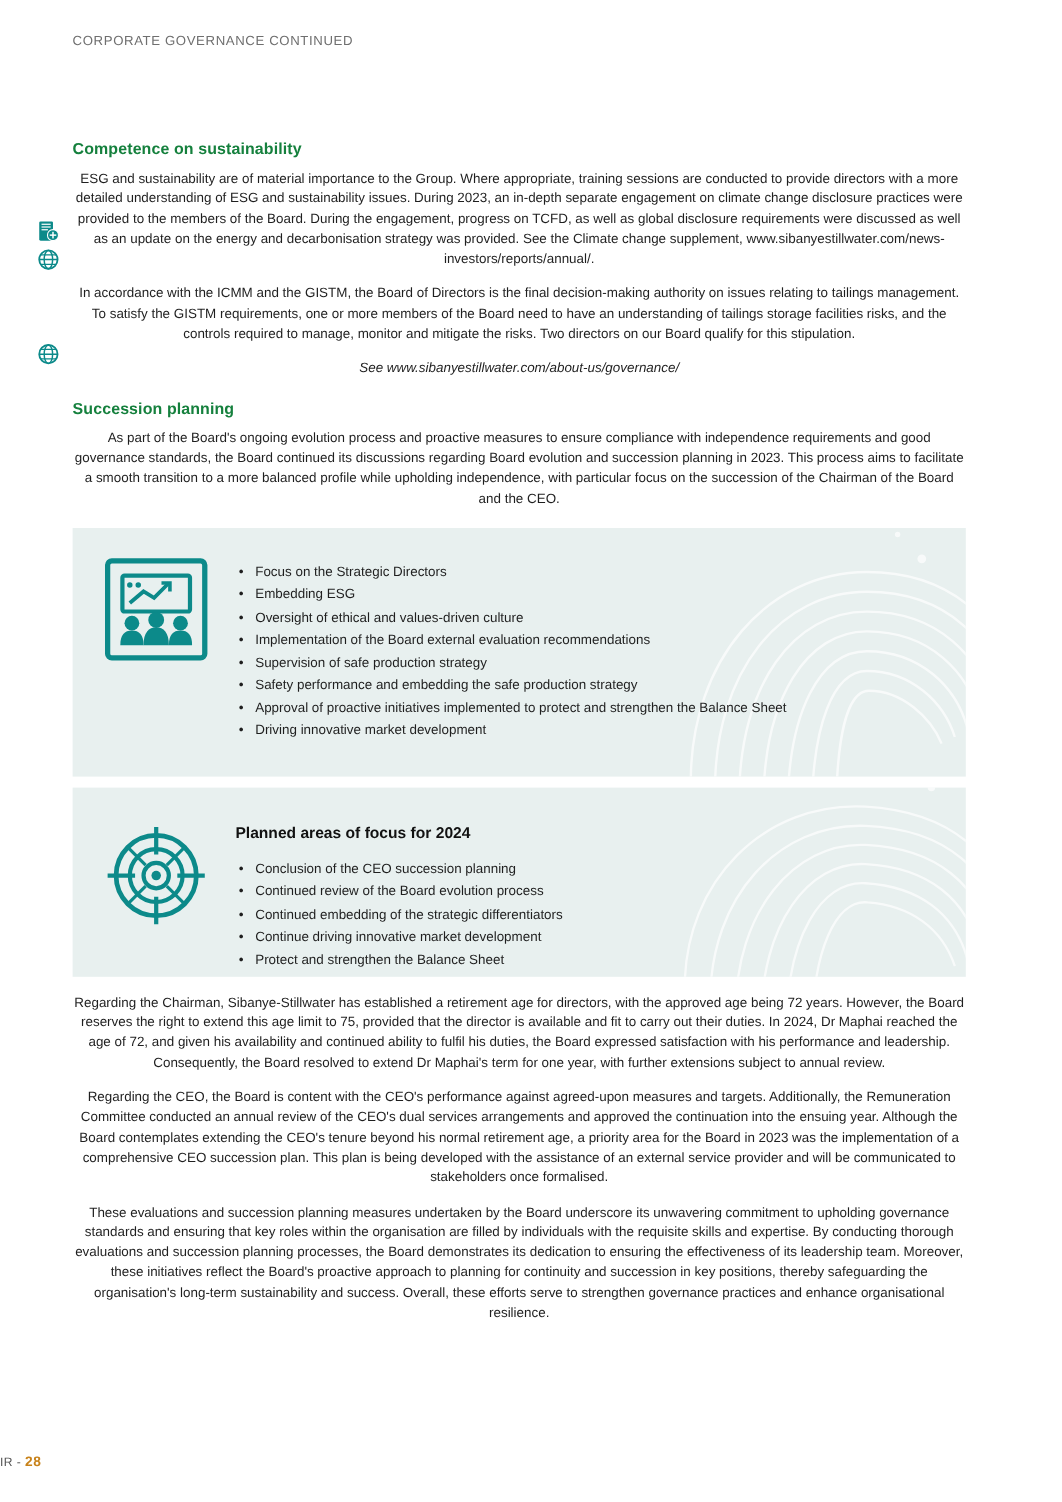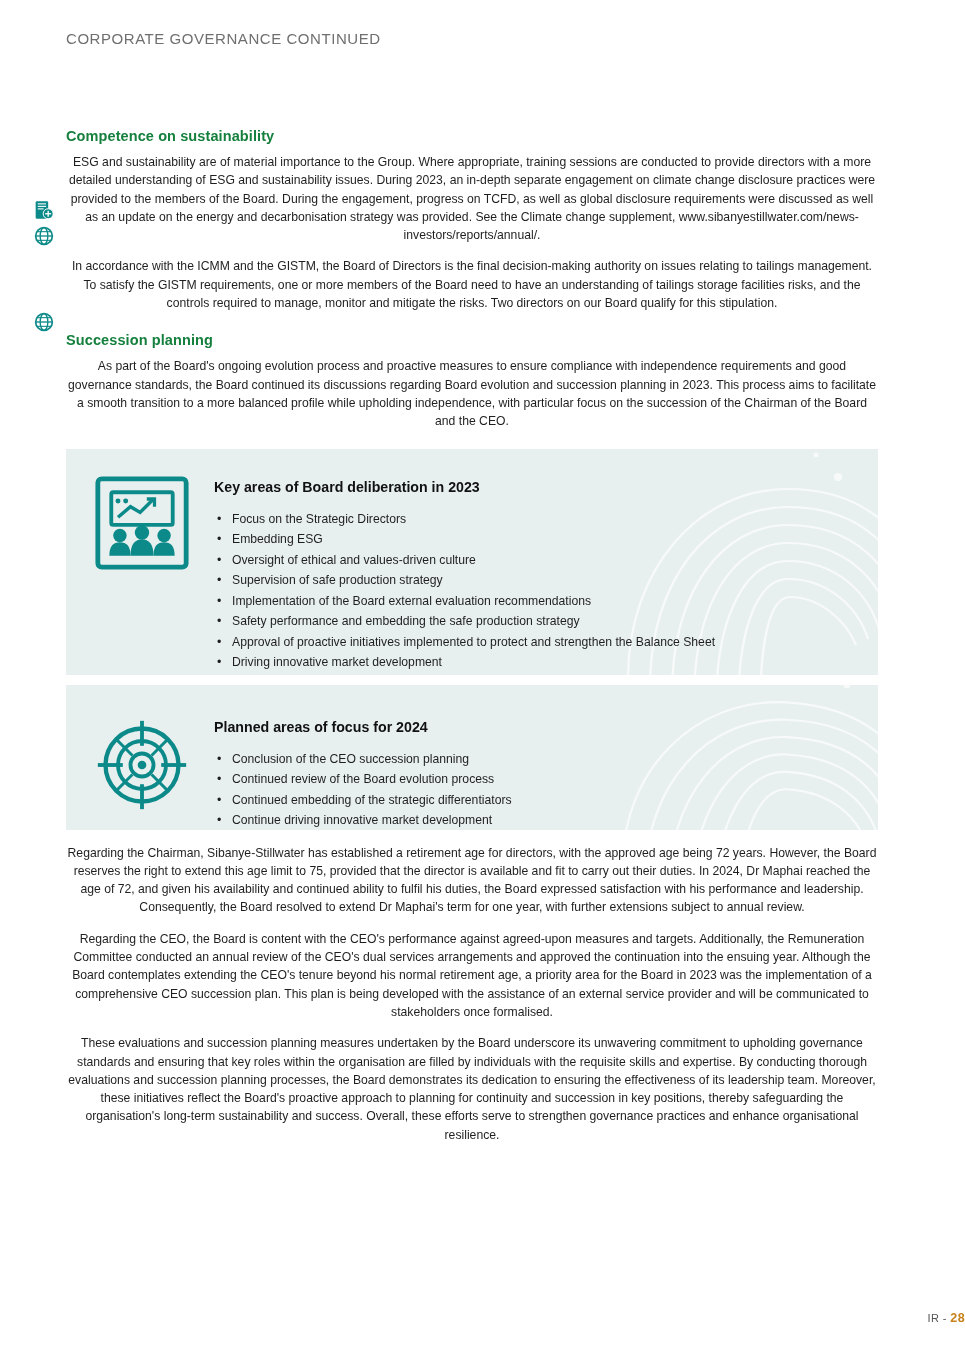--- a/index.html
+++ b/index.html
@@ -20,21 +20,21 @@
     position: absolute;
     inset: 0;
     background: #ffffff;
   }
 
   
   .running-header {
     position: absolute;
     left: 66px;
     top: 30px;
-    font-size: 15px;
+    font-size: 12px;
     letter-spacing: 0.55px;
     color: #6f6f6f;
     text-transform: uppercase;
   }
 
   
   .content {
     position: absolute;
     left: 66px;
     top: 128px;
@@ -70,21 +70,21 @@
   .icon-svg { display: block; width: 100%; height: 100%; }
 
   
   .panel {
     position: relative;
     background: #e8f0ef;
     overflow: hidden;
     margin-bottom: 10px;
   }
   .panel-1 { height: 226px; }
-  .panel-2 { height: 145px; }
+  .panel-2 { height: 172px; }
 
   .panel-inner {
     position: relative;
     display: flex;
     align-items: flex-start;
     z-index: 2;
     padding: 24px 28px 20px 28px;
   }
   .panel-2 .panel-inner { padding-top: 28px; }
 
@@ -137,22 +137,22 @@
     z-index: 1;
     opacity: 0.75;
   }
   .panel-2 .panel-decor { top: -60px; height: 290px; }
 
   
   .footer {
     position: absolute;
     left: 0;
     right: 0;
-    bottom: 40px;
-    text-align: right;
+    bottom: 29px;
+    text-align: left;
     font-size: 11px;
     color: #555555;
     letter-spacing: 0.4px;
   }
   .footer .pageno {
     color: #c8821a;
     font-weight: bold;
     font-size: 12.5px;
   }
 
@@ -195,20 +195,21 @@
       <line x1="3.6" y1="6.8" x2="20.4" y2="6.8" stroke="#0c8a8a" stroke-width="1.3"></line>
       <line x1="3.6" y1="17.2" x2="20.4" y2="17.2" stroke="#0c8a8a" stroke-width="1.3"></line>
     </svg>
   </div>
 
   <div class="content">
 
     <h2 class="section-title">Competence on sustainability</h2>
     <p class="body">ESG and sustainability are of material importance to the Group. Where appropriate, training sessions are conducted to provide directors with a more detailed understanding of ESG and sustainability issues. During 2023, an in-depth separate engagement on climate change disclosure practices were provided to the members of the Board. During the engagement, progress on TCFD, as well as global disclosure requirements were discussed as well as an update on the energy and decarbonisation strategy was provided. See the Climate change supplement, www.sibanyestillwater.com/news-investors/reports/annual/.</p>
     <p class="body">In accordance with the ICMM and the GISTM, the Board of Directors is the final decision-making authority on issues relating to tailings management. To satisfy the GISTM requirements, one or more members of the Board need to have an understanding of tailings storage facilities risks, and the controls required to manage, monitor and mitigate the risks. Two directors on our Board qualify for this stipulation.</p>
+    <p class="body" style="font-style:italic;">See www.sibanyestillwater.com/about-us/governance/</p>
 
     <h2 class="section-title" style="margin-top:20px;">Succession planning</h2>
     <p class="body">As part of the Board's ongoing evolution process and proactive measures to ensure compliance with independence requirements and good governance standards, the Board continued its discussions regarding Board evolution and succession planning in 2023. This process aims to facilitate a smooth transition to a more balanced profile while upholding independence, with particular focus on the succession of the Chairman of the Board and the CEO.</p>
 
     <div class="panel panel-1" style="margin-top:18px;">
       <svg class="panel-decor" viewBox="0 0 330 300">
         <g fill="none" stroke="#ffffff" stroke-width="2.2" opacity="0.9">
           <path d="M40 260 C40 150 110 70 200 70 C280 70 330 120 340 190"></path>
           <path d="M62 268 C62 160 122 88 200 88 C272 88 318 132 328 196"></path>
           <path d="M84 276 C84 172 134 106 200 106 C264 106 306 146 316 202"></path>
@@ -235,27 +236,26 @@
             <circle cx="33" cy="27" r="2.6" fill="#0c8a8a"></circle>
             <circle cx="27" cy="63" r="7" fill="#0c8a8a"></circle>
             <path d="M16 84 C16 74 20 70 27 70 C34 70 38 74 38 84 Z" fill="#0c8a8a"></path>
             <circle cx="50" cy="60" r="7.5" fill="#0c8a8a"></circle>
             <path d="M38 84 C38 72 43 67 50 67 C57 67 62 72 62 84 Z" fill="#0c8a8a"></path>
             <circle cx="73" cy="63" r="7" fill="#0c8a8a"></circle>
             <path d="M62 84 C62 74 66 70 73 70 C80 70 84 74 84 84 Z" fill="#0c8a8a"></path>
           </svg>
         </div>
         <div class="panel-body">
-          <div class="panel-title">Key areas of Board deliberation in 2023</div>
           <ul class="bullets">
             <li>Focus on the Strategic Directors</li>
             <li>Embedding ESG</li>
             <li>Oversight of ethical and values-driven culture</li>
+            <li>Implementation of the Board external evaluation recommendations</li>
             <li>Supervision of safe production strategy</li>
-            <li>Implementation of the Board external evaluation recommendations</li>
             <li>Safety performance and embedding the safe production strategy</li>
             <li>Approval of proactive initiatives implemented to protect and strengthen the Balance Sheet</li>
             <li>Driving innovative market development</li>
           </ul>
         </div>
       </div>
     </div>
 
     <div class="panel panel-2">
       <svg class="panel-decor" viewBox="0 0 330 300">

